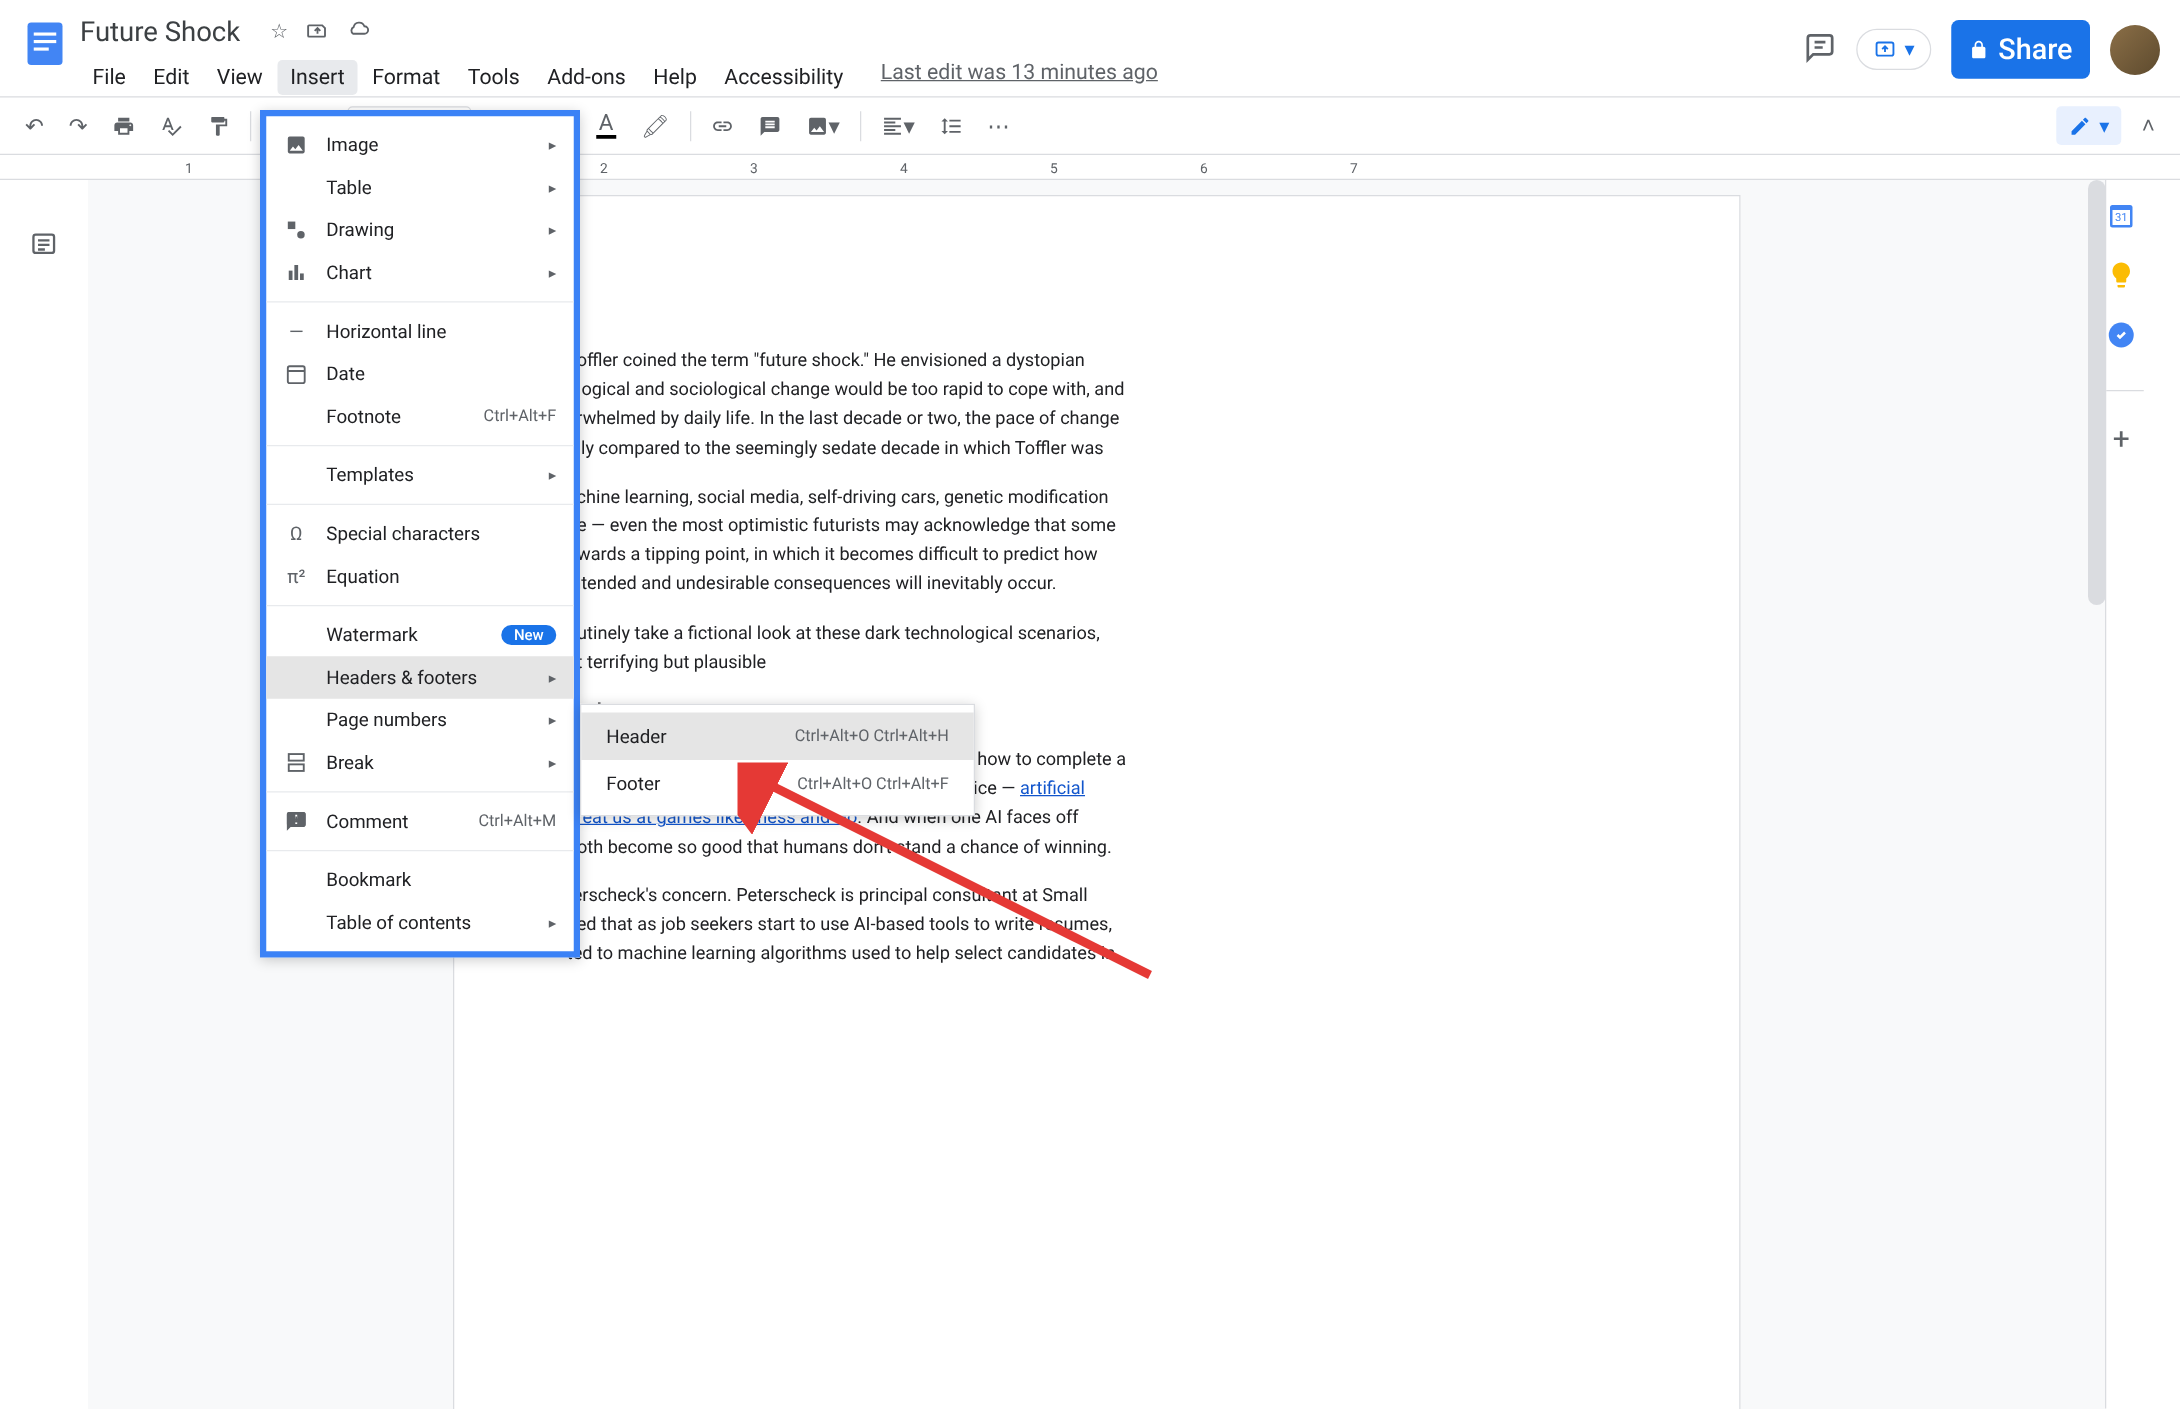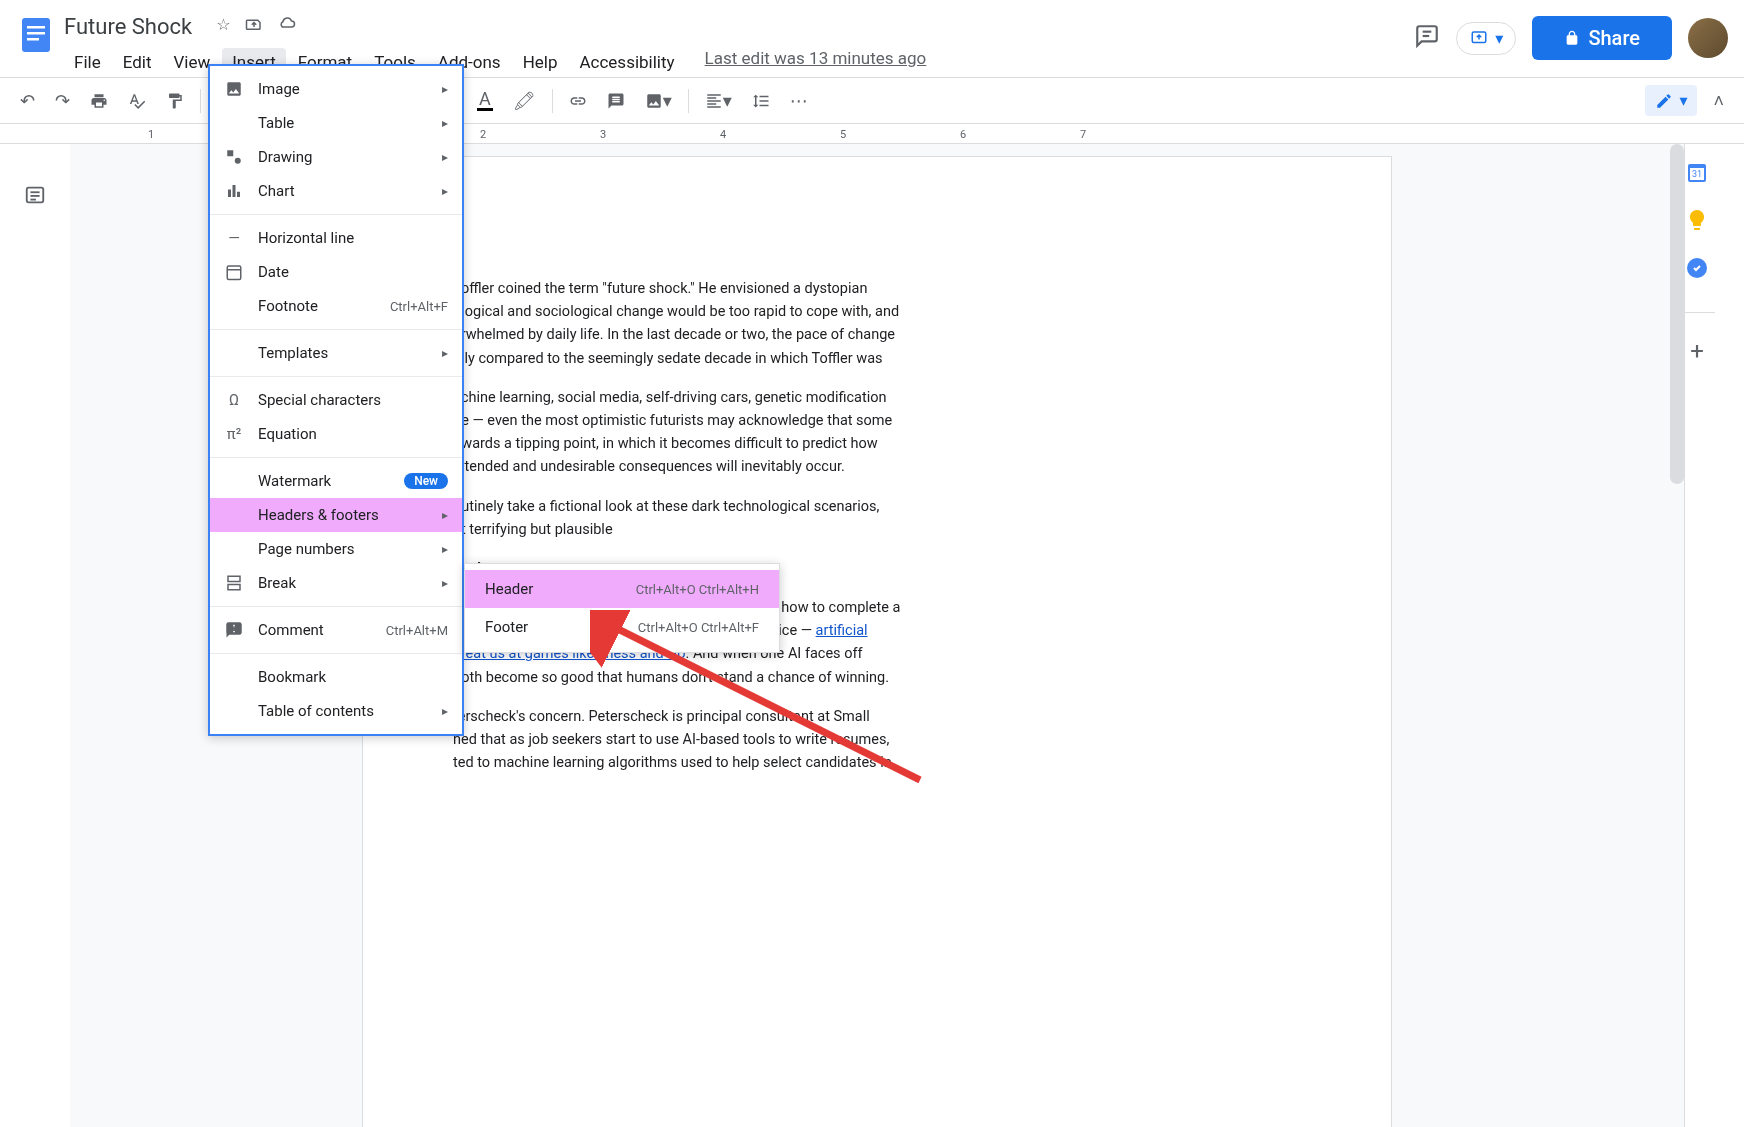--- a/index.html
+++ b/index.html
@@ -12,21 +12,21 @@
 .doc-title { font-size: 22px; color: #3c4043; font-weight: 400; }
 .title-icons { display: flex; gap: 14px; color: #5f6368; }
 .title-icons span { cursor: pointer; }
 .menubar { display: flex; gap: 2px; margin-top: 4px; }
 .menubar-item { padding: 4px 10px; font-size: 17px; color: #202124; cursor: pointer; border-radius: 4px; }
 .menubar-item.active { background: #e8eaed; }
 .last-edit { color: #5f6368; text-decoration: underline; margin-left: 18px; font-size: 17px; cursor: pointer; }
 .header-right { display: flex; align-items: center; gap: 16px; margin-top: 8px; }
 .comment-icon { color: #5f6368; cursor: pointer; }
 .present-btn { border: 1px solid #dadce0; border-radius: 20px; padding: 6px 12px; display: flex; align-items: center; gap: 6px; color: #1a73e8; cursor: pointer; }
-.share-btn { background: #1a73e8; color: #fff; border-radius: 6px; padding: 10px 32px; font-size: 20px; font-weight: 500; display: flex; align-items: center; gap: 8px; cursor: pointer; }
+.share-btn { background: #1a73e8; color: #fff; border-radius: 6px; padding: 10px 14px; font-size: 23px; font-weight: 500; display: flex; align-items: center; gap: 8px; cursor: pointer; }
 .avatar { width: 40px; height: 40px; border-radius: 50%; background: linear-gradient(135deg, #8b6f47, #5d4a2e); }
 .toolbar { height: 46px; border-bottom: 1px solid #dadce0; display: flex; align-items: center; padding: 0 12px; gap: 4px; color: #5f6368; }
 .toolbar-item { padding: 6px 8px; cursor: pointer; display: flex; align-items: center; font-size: 18px; }
 .toolbar-sep { width: 1px; height: 24px; background: #dadce0; margin: 0 4px; }
 .font-size-group { display: flex; align-items: center; border: 1px solid #dadce0; border-radius: 4px; }
 .font-size-group button { border: none; background: none; padding: 4px 10px; cursor: pointer; font-size: 18px; color: #5f6368; }
 .font-size-group input { width: 36px; text-align: center; border: none; border-left: 1px solid #dadce0; border-right: 1px solid #dadce0; font-size: 15px; padding: 4px 0; }
 .toolbar-right { margin-left: auto; display: flex; align-items: center; gap: 8px; }
 .edit-mode { background: #e8f0fe; border-radius: 4px; padding: 6px 10px; color: #1a73e8; display: flex; align-items: center; gap: 6px; }
 .ruler { height: 20px; background: #fff; position: relative; border-bottom: 1px solid #dadce0; font-size: 11px; color: #5f6368; }
@@ -37,23 +37,23 @@
 .doc-scroll { flex: 1; overflow-y: auto; background: #f8f9fa; position: relative; }
 .page { width: 1030px; min-height: 1200px; background: #fff; margin: 12px auto; border: 1px solid #dadce0; padding: 120px 90px 80px 90px; font-family: Arial, sans-serif; font-size: 14.5px; line-height: 1.6; color: #202124; position: relative; }
 .page p { margin-bottom: 16px; }
 .page a { color: #1155cc; text-decoration: underline; }
 .page strong { font-weight: 700; }
 .right-panel { width: 60px; border-left: 1px solid #dadce0; display: flex; flex-direction: column; padding-top: 16px; gap: 24px; }
 .right-panel-item { width: 24px; height: 24px; cursor: pointer; }
 .scrollbar { position: absolute; right: 0; top: 0; width: 14px; height: 340px; background: #dadce0; border-radius: 7px; }
 
 
-.dropdown { position: absolute; left: 208px; top: 64px; width: 256px; background: #fff; border: 2px solid #3b82f6; box-shadow: 0 2px 10px rgba(0,0,0,0.2); z-index: 100; padding: 6px 0; font-size: 15px; }
+.dropdown { position: absolute; left: 208px; top: 88px; width: 256px; background: #fff; border: 5px solid #3b82f6; box-shadow: 0 2px 10px rgba(0,0,0,0.2); z-index: 100; padding: 6px 0; font-size: 15px; }
 .menu-item { display: flex; align-items: center; padding: 8px 14px; cursor: pointer; color: #202124; gap: 14px; position: relative; }
-.menu-item:hover, .menu-item.highlighted { background: #f0abfc; }
+.menu-item:hover, .menu-item.highlighted { background: #e5e5e5; }
 .menu-item .mi-icon { width: 20px; color: #5f6368; display: flex; justify-content: center; }
 .menu-item .mi-label { flex: 1; }
 .menu-item .mi-shortcut { color: #5f6368; font-size: 13px; }
 .menu-item .mi-arrow { color: #5f6368; font-size: 12px; }
 .menu-item .mi-badge { background: #1a73e8; color: #fff; border-radius: 10px; padding: 1px 10px; font-size: 12px; font-weight: 500; }
 .menu-sep { height: 1px; background: #e8eaed; margin: 6px 0; }
 
 
 .submenu { position: absolute; left: 464px; top: 563px; width: 316px; background: #fff; border: 1px solid #dadce0; box-shadow: 0 2px 10px rgba(0,0,0,0.2); z-index: 101; padding: 6px 0; font-size: 15px; }
 .submenu .menu-item { padding: 10px 20px; }

